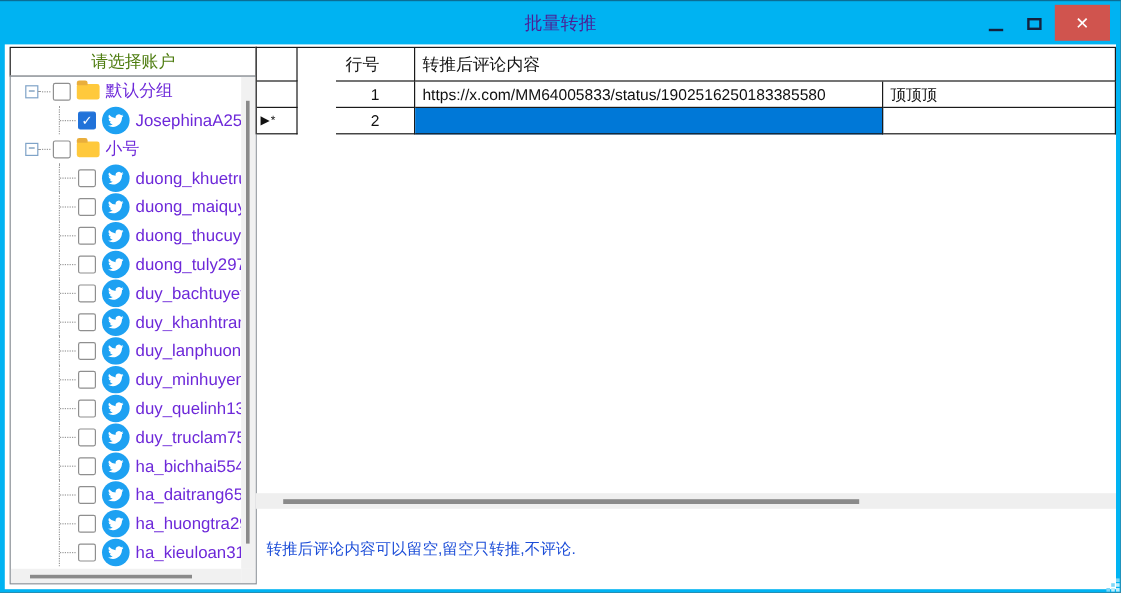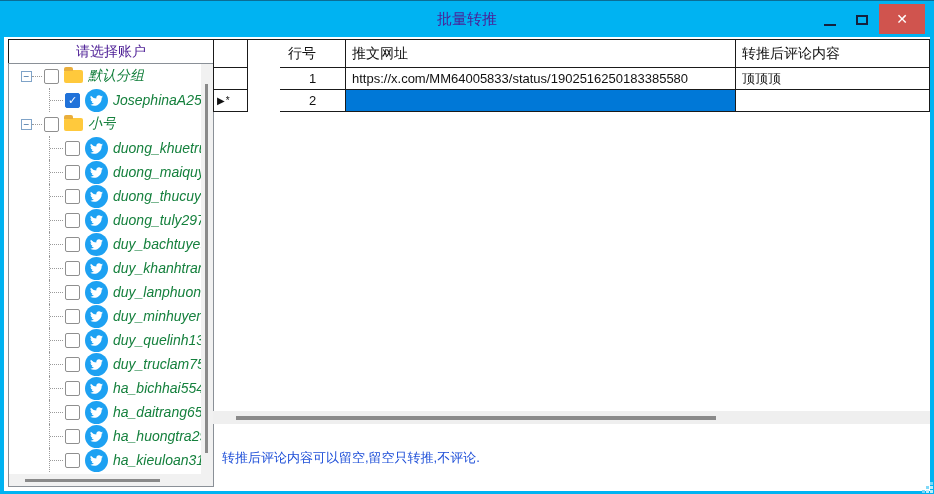--- a/index.html
+++ b/index.html
@@ -22,21 +22,21 @@
     display:flex; align-items:center; justify-content:center; }
   .btn-max .box{ width:12px; height:10px; border:2px solid #14213d; background:transparent; }
   .btn-close{ position:absolute; left:879px; top:3px; width:46px; height:30px;
     background:var(--closebtn,#D0544E); color:#fff; font-size:14px;
     display:flex; align-items:center; justify-content:center; }
   
   .content{ position:absolute; top:36px; left:4px; width:926px; height:454px; background:#fff; }
   
   .accounts-header{ position:absolute; left:4px; top:2px; width:206px; height:25px;
     border:1px solid #1a1a1a; background:#fff; display:flex; align-items:center; justify-content:center;
-    font-size:14px; color:#4c1d95; }
+    font-size:14px; color:#4d7c0f; }
   
   .tree{ position:absolute; left:4px; top:26px; width:206px; height:424px;
     border:1px solid #8a9097; background:#fff; overflow:hidden; }
   .tree-rows{ position:absolute; left:0; top:0; right:12px; bottom:12px; overflow:hidden; }
   .tree-row{ display:flex; align-items:center; height:24px; white-space:nowrap; overflow:hidden; }
   .tree-row.group{ padding-left:12px; }
   .expander{ width:11px; height:11px; border:1px solid #7fa3c8; background:#fff;
     font-size:10px; line-height:9px; text-align:center; color:#34679a; flex:0 0 11px; }
   .dash{ width:10px; height:1px; border-top:1px dotted #9a9a9a; flex:0 0 10px; }
   .vdash{ position:relative; width:14px; align-self:stretch; margin-left:40px;
@@ -46,21 +46,21 @@
     margin:0 4px 0 2px; flex:0 0 15px; display:flex; align-items:center; justify-content:center;
     font-size:11px; color:#fff; }
   .checkbox.checked{ background:var(--checked,#2172D9); border-color:var(--checked,#2172D9); }
   .folder-icon{ position:relative; width:19px; height:13px; background:var(--folder,#FFC93C);
     border-radius:2px; margin:0 5px 0 1px; flex:0 0 19px; }
   .folder-icon::before{ content:""; position:absolute; left:0; top:-3px; width:9px; height:4px;
     background:#E9AE3C; border-radius:2px 2px 0 0; }
   .twitter-icon{ width:23px; height:23px; border-radius:50%; background:var(--twitter,#1DA1F2);
     margin:0 5px 0 1px; flex:0 0 23px; display:flex; align-items:center; justify-content:center; }
   .twitter-icon svg{ width:13px; height:13px; fill:#fff; }
-  .tree-label{ font-size:14px; color:#15803d; overflow:hidden;font-style:italic; }
+  .tree-label{ font-size:14px; color:#6d28d9; overflow:hidden; }
   .tree-vscroll{ position:absolute; top:0; right:0; bottom:12px; width:12px; background:#F1F1F1; }
   .tree-vscroll .thumb{ position:absolute; left:4px; top:20px; width:3px; height:90%; background:#8a8a8a; }
   .tree-hscroll{ position:absolute; left:0; right:12px; bottom:0; height:12px; background:#F1F1F1; }
   .tree-hscroll .thumb{ position:absolute; left:16px; top:5px; width:135px; height:3px; background:#8a8a8a; }
   .tree-corner{ position:absolute; right:0; bottom:0; width:12px; height:12px; background:#F1F1F1; }
   
   .grid{ position:absolute; left:209px; top:2px; width:717px;
     border-top:1px solid #1a1a1a; border-left:1px solid #1a1a1a; background:#fff; }
   .g-row{ display:flex; }
   .g-cell{ border-right:1px solid #1a1a1a; border-bottom:1px solid #1a1a1a;
@@ -278,21 +278,20 @@
       <div class="tree-hscroll">
           <div class="thumb"></div>
         </div>
       <div class="tree-corner"></div>
     </div>
 
     <div class="grid" id="grid">
         <div class="g-row g-head">
           <div class="g-cell c0"></div>
           <div class="g-cell c1">行号</div>
-          <div class="g-cell c2">推文网址</div>
           <div class="g-cell c3">转推后评论内容</div>
         </div>
         <div class="g-body">
           <div class="g-row">
             <div class="g-cell c0"></div>
             <div class="g-cell c1">1</div>
             <div class="g-cell c2">https://x.com/MM64005833/status/1902516250183385580</div>
             <div class="g-cell c3">顶顶顶</div>
           </div>
           <div class="g-row">

